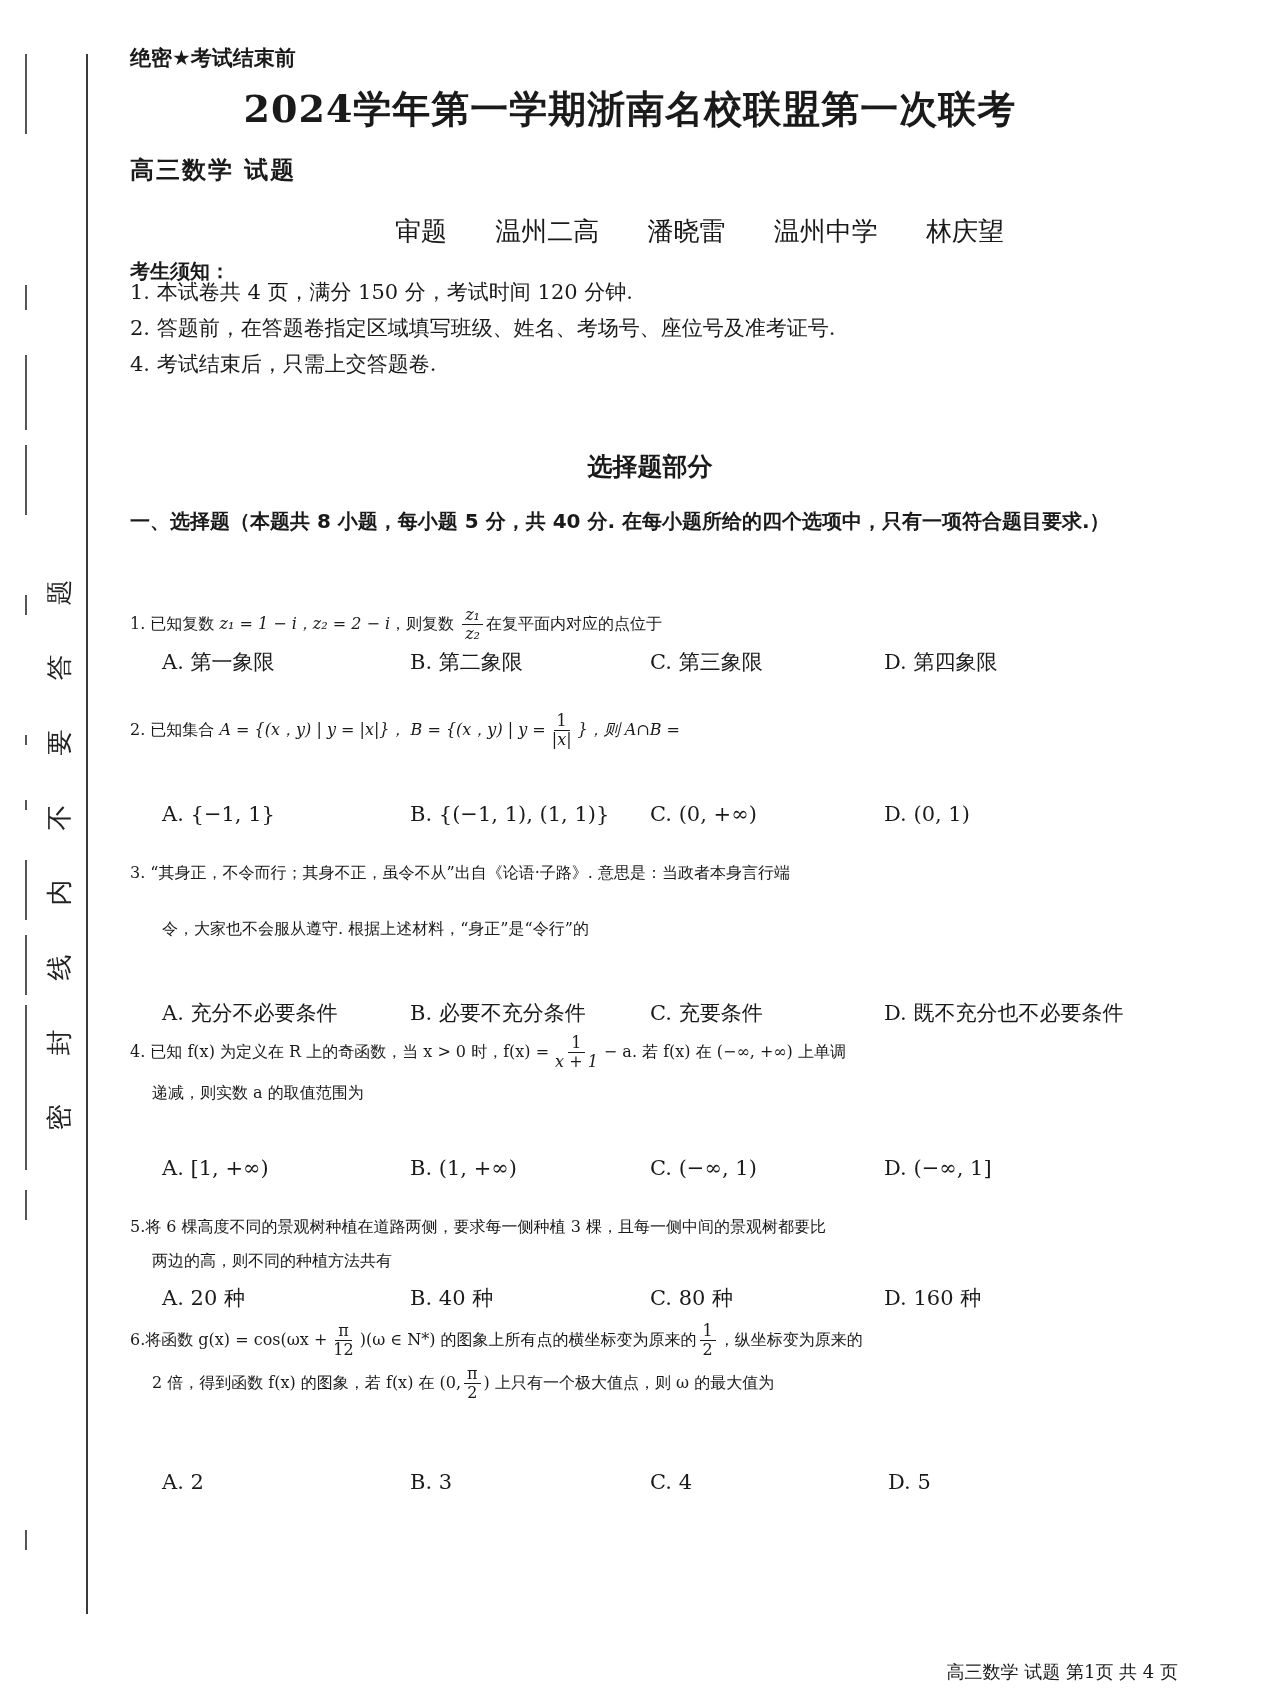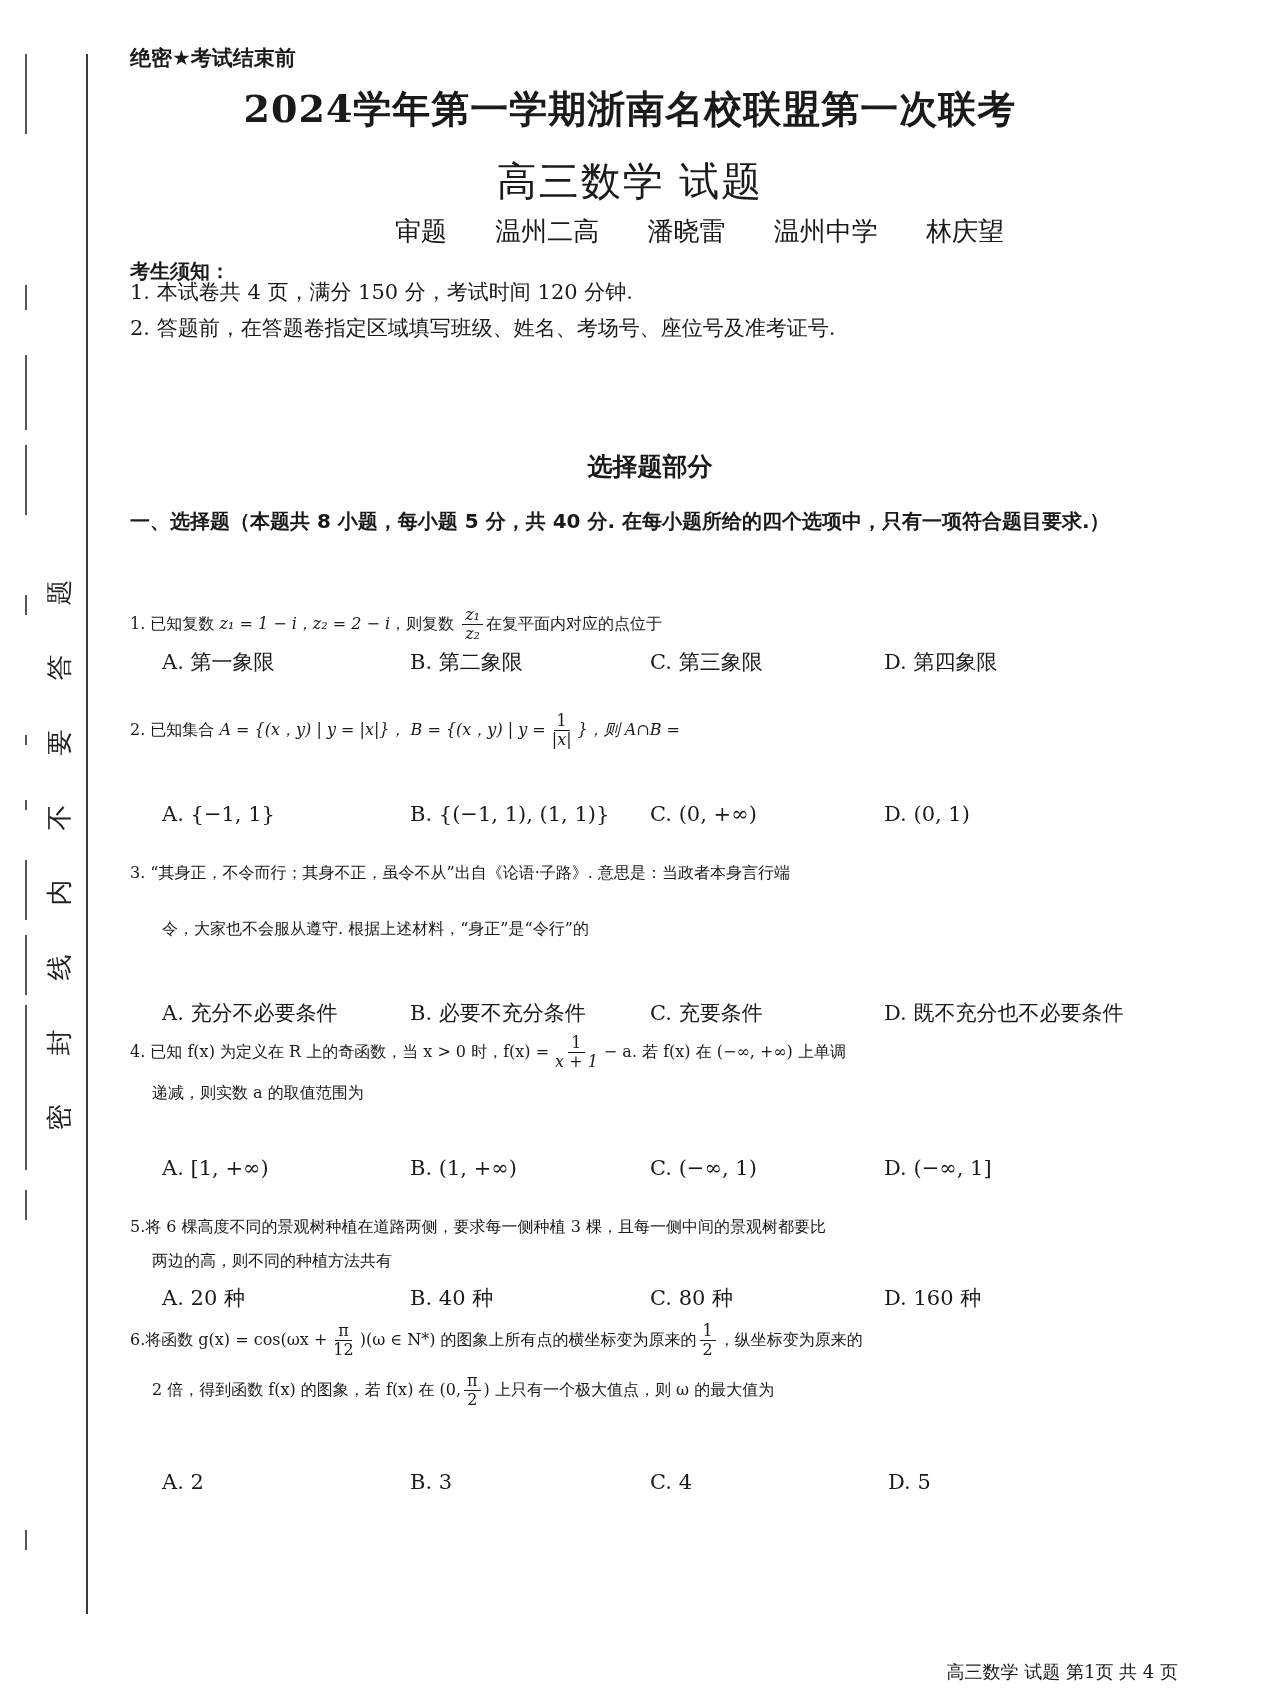--- a/index.html
+++ b/index.html
@@ -14,21 +14,21 @@
   .seal-text {
     position: absolute; left: 44px; top: 555px;
     display: flex; flex-direction: column-reverse; gap: 0;
     font-family: "DejaVu Sans", sans-serif; font-size: 26px; color: #222;
   }
   .seal-char { height: 75px; display: flex; align-items: center; justify-content: center; transform: rotate(-90deg); width: 30px; }
 
   .page { position: absolute; left: 130px; top: 44px; width: 1120px; }
   .confidential { position: absolute; left: 0; top: 0; font-family: "DejaVu Sans", sans-serif; font-weight: bold; font-size: 21px; }
   .title { position: absolute; left: 0; width: 1000px; top: 40px; text-align: center; font-size: 38px; font-weight: bold; letter-spacing: 1px; }
-  .subtitle { position: absolute; left: 0; width: 1000px; top: 110px; text-align: center; font-size: 40px; font-weight: normal; letter-spacing: 2px; }
+  .subtitle { position: absolute; left: 0; width: 1000px; top: 110px; text-align: left; font-size: 24px; font-weight: bold; letter-spacing: 2px; }
   .reviewers { position: absolute; left: 265px; top: 170px; font-size: 26px; word-spacing: 14px; }
   .reviewers span { margin-right: 26px; }
   .notice-head { position: absolute; left: 0; top: 193px; font-family: "DejaVu Sans", sans-serif; font-weight: bold; font-size: 20px; margin-top: 21px; }
   .notice { position: absolute; left: 0; top: 230px; font-size: 21px; line-height: 36px; }
   .section-title { position: absolute; left: 0; width: 1040px; top: 406px; text-align: center; font-family: "DejaVu Sans", sans-serif; font-weight: bold; font-size: 25px; }
   .part-head { position: absolute; left: 0; top: 458px; width: 1030px; font-family: "DejaVu Sans", sans-serif; font-weight: bold; font-size: 20px; line-height: 38px; }
 
   .q { position: absolute; left: 0; width: 1120px; font-size: 16px; line-height: 34px; }
   .frac { display: inline-flex; flex-direction: column; align-items: center; vertical-align: middle; margin: 0 3px; line-height: 1.1; }
   .frac .num { border-bottom: 1.5px solid #1a1a1a; padding: 0 3px; }
@@ -76,20 +76,21 @@
     <span>温州二高</span>
     <span>潘晓雷</span>
     <span>温州中学</span>
     <span>林庆望</span>
   </div>
 
   <div class="notice-head">考生须知：</div>
   <div class="notice">
     <div>1. 本试卷共 4 页，满分 150 分，考试时间 120 分钟.</div>
     <div>2. 答题前，在答题卷指定区域填写班级、姓名、考场号、座位号及准考证号.</div>
+    <div>4. 考试结束后，只需上交答题卷.</div>
   </div>
 
   <div class="section-title">选择题部分</div>
   <div class="part-head">一、选择题（本题共 8 小题，每小题 5 分，共 40 分. 在每小题所给的四个选项中，只有一项符合题目要求.）</div>
 
   <div class="q" style="top:562px;">
     <span>1.</span>
     <span>已知复数 </span><span class="it">z₁ = 1 − i，z₂ = 2 − i</span><span>，则复数</span>
     <span class="frac">
         <span class="num it">z₁</span>
@@ -160,21 +161,21 @@
   <div class="q" style="top:1278px;">
     <div>
       <span>6.</span><span>将函数 g(x) = cos(ωx +</span><span class="frac">
           <span class="num">π</span>
           <span class="den">12</span>
         </span><span>)(ω ∈ N*) 的图象上所有点的横坐标变为原来的</span><span class="frac">
           <span class="num">1</span>
           <span class="den">2</span>
         </span><span>，纵坐标变为原来的</span>
     </div>
-    <div style="padding-left:22px;margin-top:14px;">
+    <div style="padding-left:22px;margin-top:7px;">
       <span>2 倍，得到函数 f(x) 的图象，若 f(x) 在 (0,</span><span class="frac">
           <span class="num">π</span>
           <span class="den">2</span>
         </span><span>) 上只有一个极大值点，则 ω 的最大值为</span>
     </div>
   </div>
   <div class="opts" style="top:1426px;">
     <span class="opt" style="left:0;">A. 2</span>
     <span class="opt" style="left:248px;">B. 3</span>
     <span class="opt" style="left:488px;">C. 4</span>

